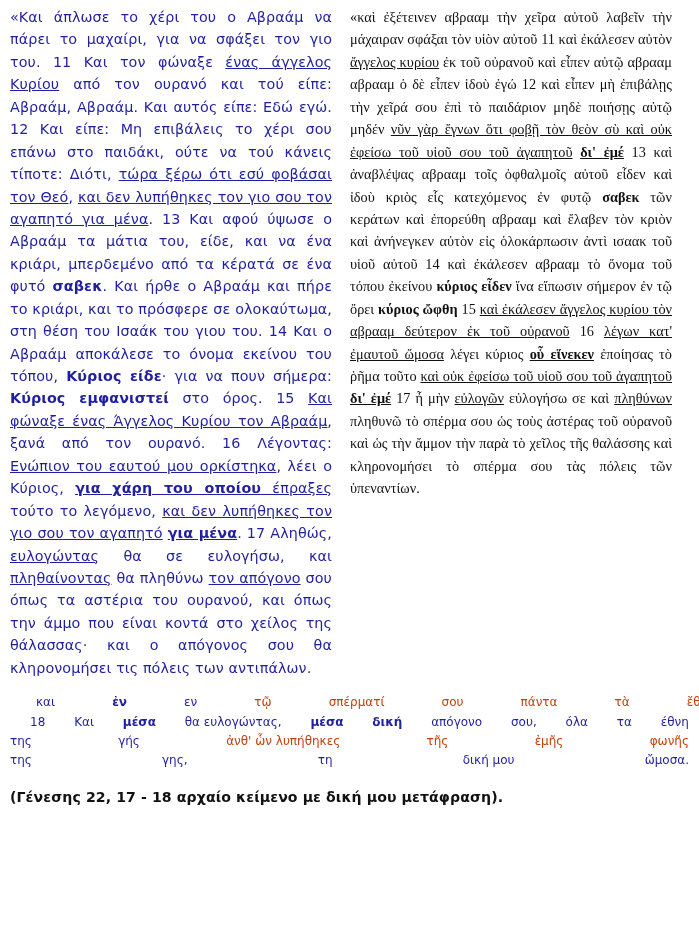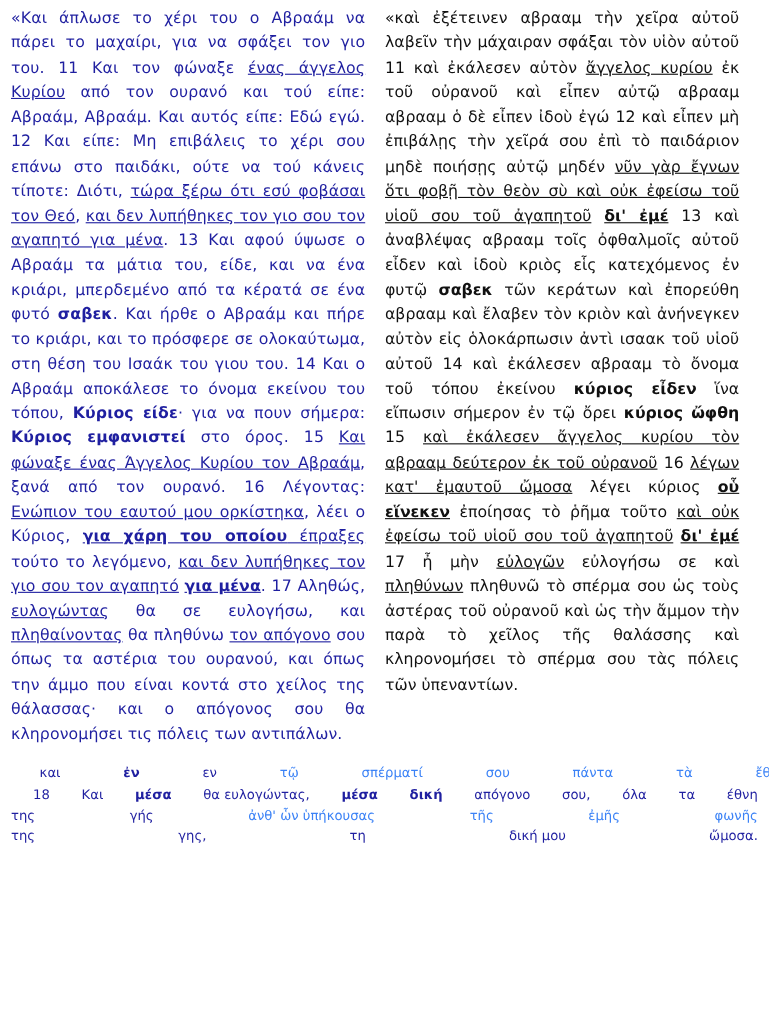--- a/index.html
+++ b/index.html
@@ -35,41 +35,42 @@
     color: #1f1fa0;
   }
   .col p {
     margin: 0;
   }
   .col-left {
     letter-spacing: 0.1px;
   }
   .col-right {
     color: #111111;
+    font-family: Liberation Serif, serif;
   }
 
   .span-block {
     margin-top: 14px;
     font-size: 12px;
     line-height: 1.62;
     color: #1f1fa0;
   }
   .span-row {
     display: flex;
     width: 100%;
     justify-content: space-between;
     align-items: baseline;
   }
   .span-row.indent {
     padding-left: 26px;
   }
   .span-row .seg {
     white-space: nowrap;
   }
-  .black { color: #3b82f6; }
+  .black { color: #c2410c; }
   .blue { color: #1f1fa0; }
 
   .caption {
     margin-top: 18px;
     font-size: 14.1px;
     font-weight: bold;
     color: #111111;
     letter-spacing: 0.1px;
   }
 </style>
@@ -108,28 +109,29 @@
         <span class="seg blue" style="font-weight: bold;">δική</span>
         <span class="seg blue">απόγονο</span>
         <span class="seg blue">σου,</span>
         <span class="seg blue">όλα</span>
         <span class="seg blue">τα</span>
         <span class="seg blue">έθνη</span>
       </div>
     <div class="span-row">
         <span class="seg blue">της</span>
         <span class="seg blue">γής</span>
-        <span class="seg black">ἀνθ' ὧν ὑπήκουσας</span>
+        <span class="seg black">ἀνθ' ὧν λυπήθηκες</span>
         <span class="seg black">τῆς</span>
         <span class="seg black">ἐμῆς</span>
         <span class="seg black">φωνῆς</span>
       </div>
     <div class="span-row">
         <span class="seg blue">της</span>
         <span class="seg blue">γης,</span>
         <span class="seg blue">τη</span>
         <span class="seg blue">δική μου</span>
         <span class="seg blue">ὤμοσα.</span>
       </div>
   </div>
 
+  <div class="caption">(Γένεσης 22, 17 - 18 αρχαίο κείμενο με δική μου μετάφραση).</div>
 
 </div>
 
 </body></html>

